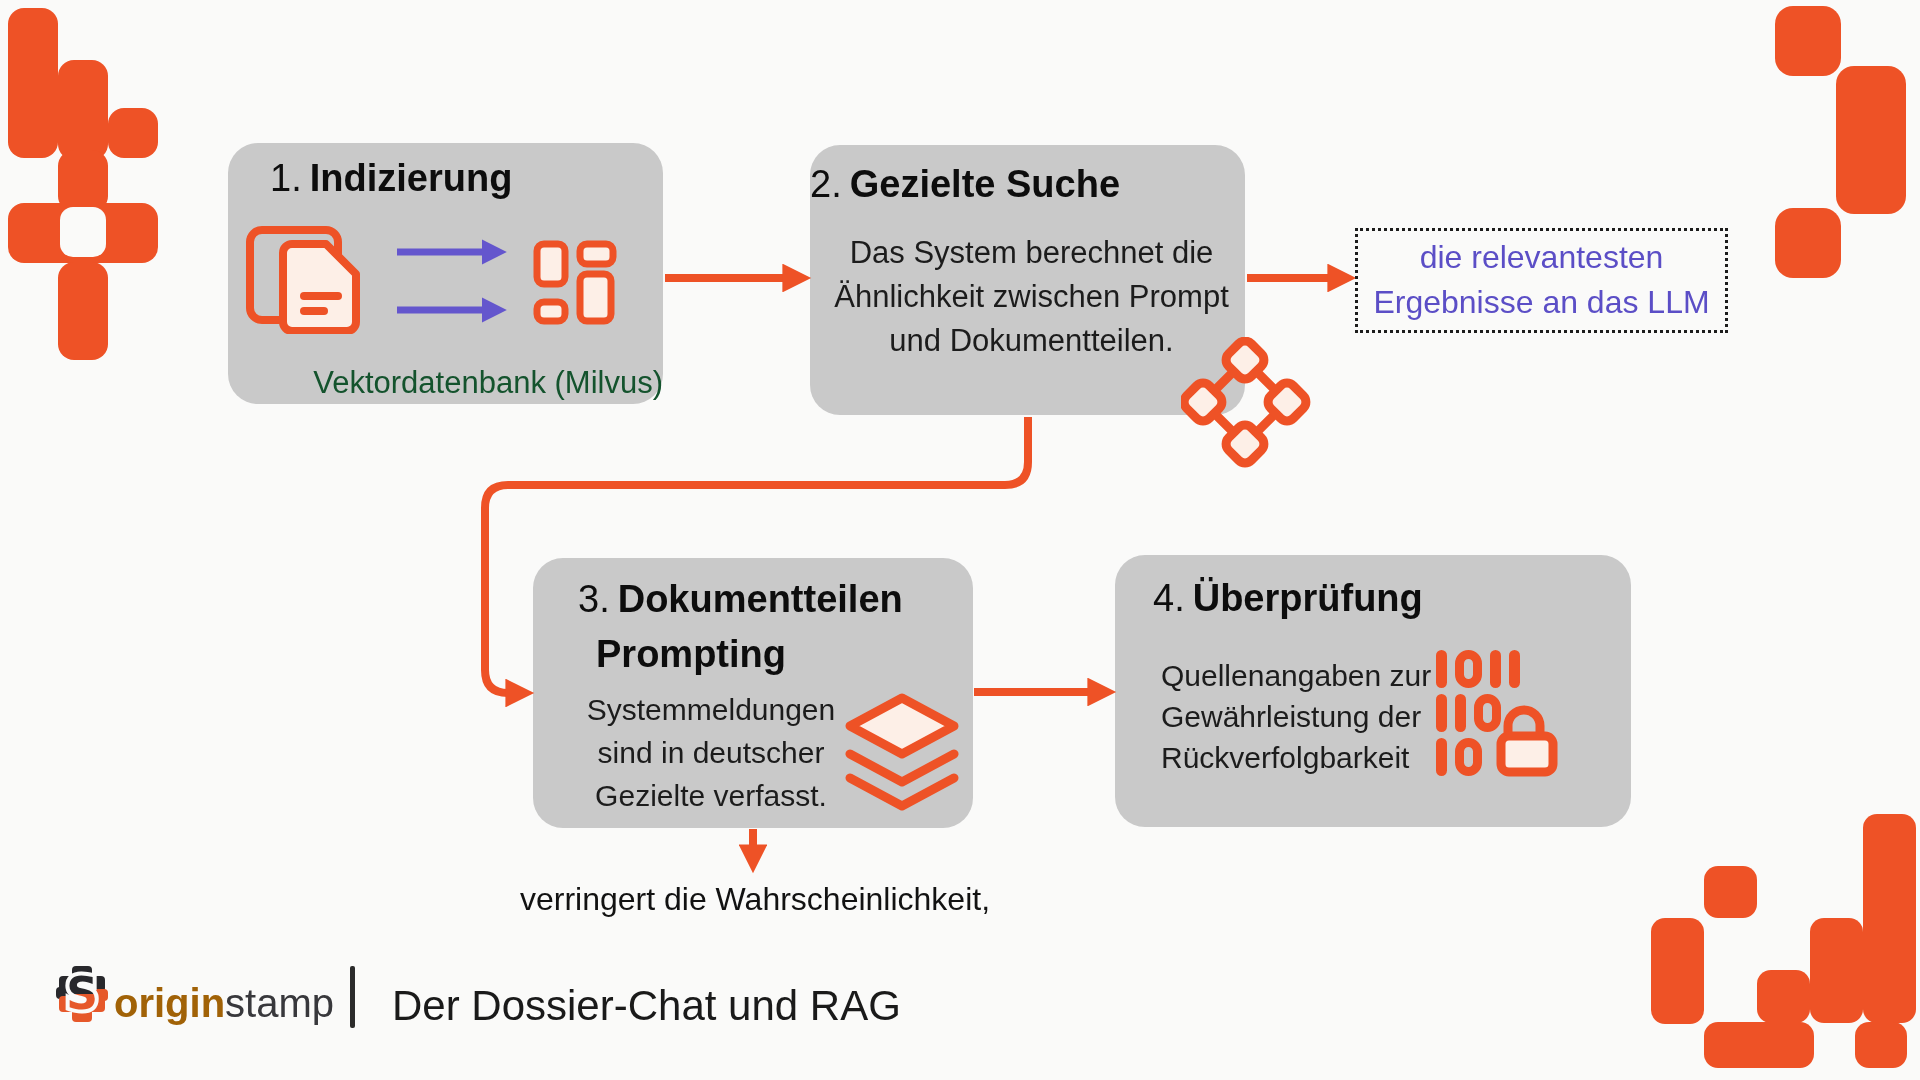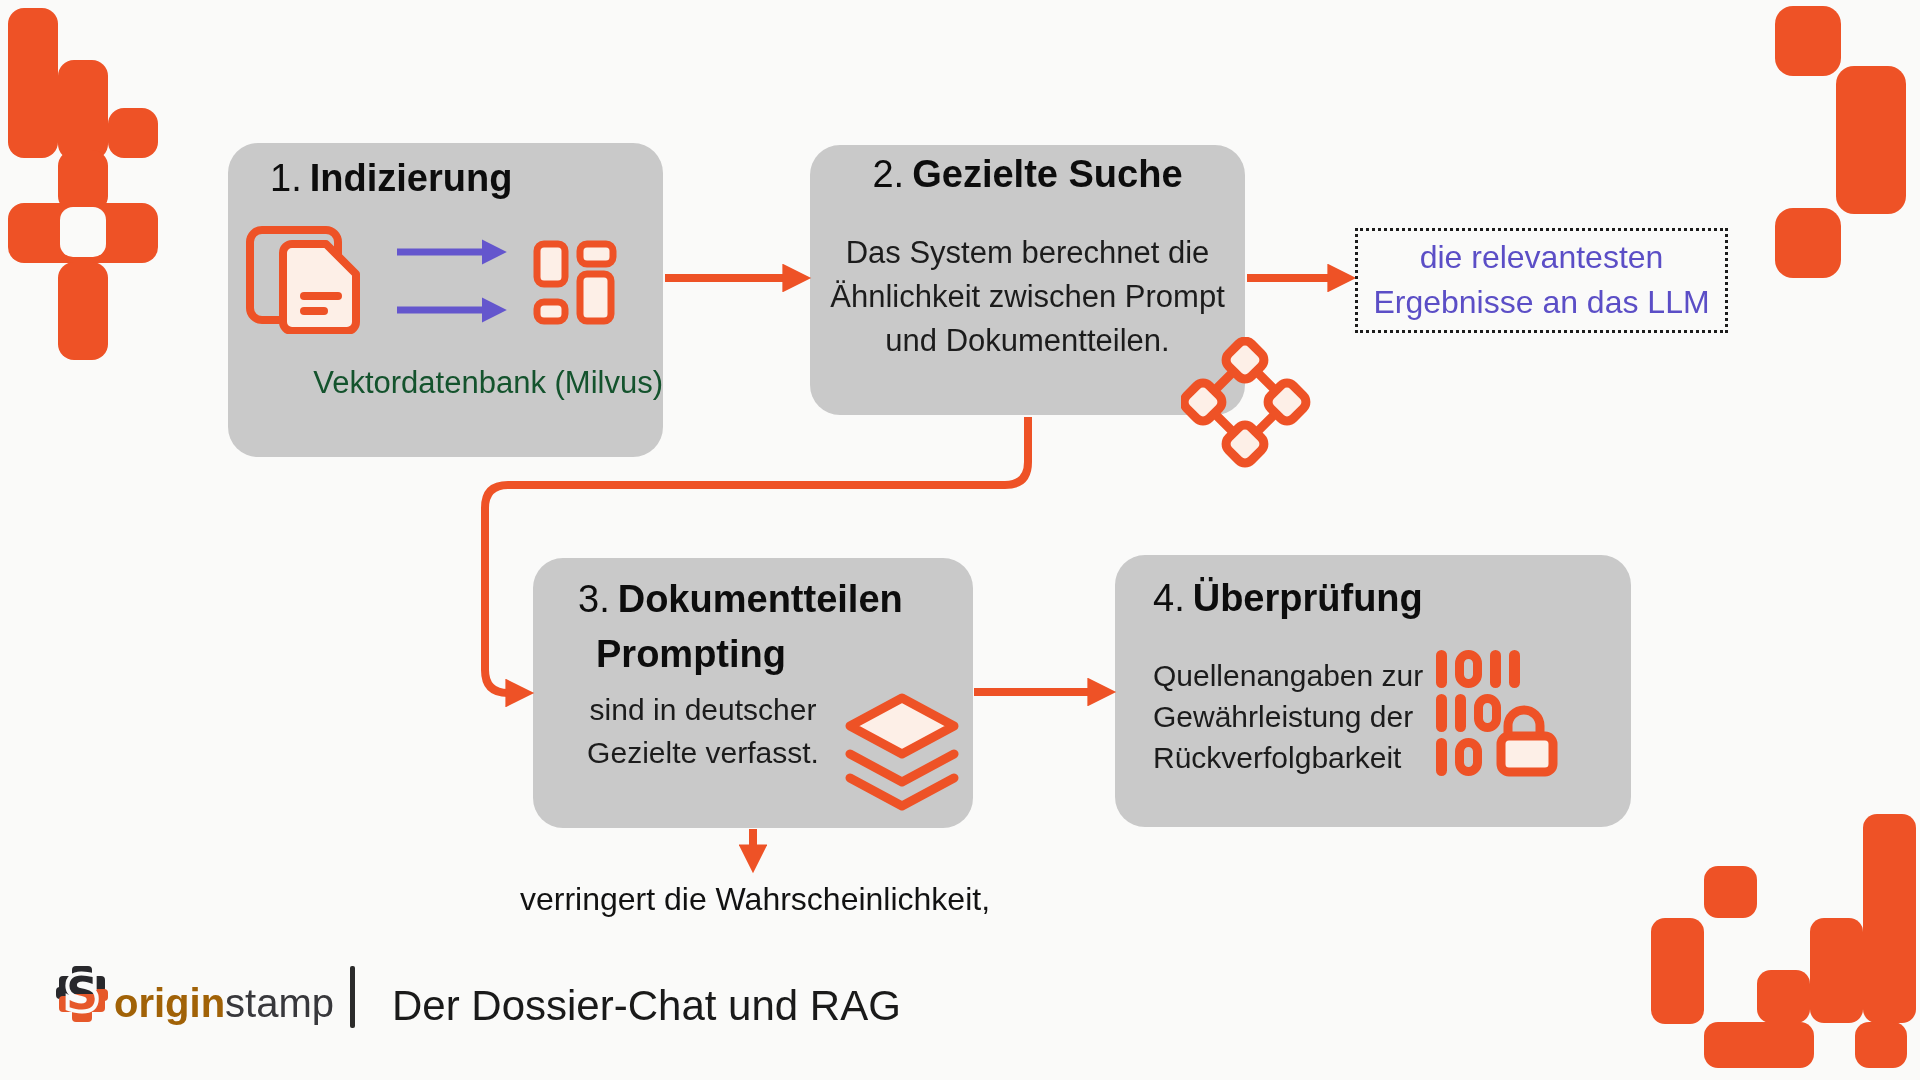--- a/index.html
+++ b/index.html
@@ -8,21 +8,21 @@
     --card:#c9c9c9; --bg:#fafaf9; --ink:#141414; --icon-fill:#fdefe7;
     --logo-orange:#e6582a; --logo-black:#28282c;
   }
   html,body{margin:0;padding:0;background:#e8e8e8;}
   #canvas{position:relative;width:1920px;height:1080px;background:var(--bg);
     overflow:hidden;font-family:"Liberation Sans","DejaVu Sans",sans-serif;color:var(--ink);}
   .card{position:absolute;background:var(--card);border-radius:30px;z-index:1;}
   .title{position:absolute;white-space:nowrap;font-size:38px;color:#0d0d0d;}
   .title .num{font-weight:400;margin-right:8px;}
   .title .ttl{font-weight:700;}
-  .body-txt{position:absolute;font-size:31px;line-height:44px;color:#1c1c1c;}
+  .body-txt{position:absolute;font-size:31px;line-height:44px;color:#1c1c1c;padding-left:8px;}
   .center{text-align:center;}
   .caption{position:absolute;left:0;right:0;text-align:right;font-size:31px;color:#14532d;}
   .dotted-box{position:absolute;left:1355px;top:228px;width:373px;height:105px;
     border:3px dotted #1c1c1c;box-sizing:border-box;z-index:2;}
   .dotted-box .line{position:absolute;left:0;right:0;text-align:center;
     font-size:32px;color:var(--purple-text);white-space:nowrap;}
   .note{position:absolute;left:440px;top:876px;width:630px;text-align:center;
     font-size:32px;line-height:47px;color:#121212;z-index:2;}
   .overlay{position:absolute;left:0;top:0;z-index:2;pointer-events:none;}
   .icon{position:absolute;z-index:3;}
@@ -91,21 +91,21 @@
       <path d="M1028,417 V462 Q1028,485 1005,485 H508 Q485,485 485,508 V670 Q485,693 508,693 H515" marker-end="url(#ah-o)"></path>
       <path d="M974,692 H1097" marker-end="url(#ah-o)"></path>
       <path d="M753,829 V854" marker-end="url(#ah-o)"></path>
     </g>
     <g fill="none" stroke="var(--purple,#6456cd)" stroke-width="7">
       <path d="M397,252 H490" marker-end="url(#ah-p)"></path>
       <path d="M397,310 H490" marker-end="url(#ah-p)"></path>
     </g>
   </svg>
 
-  <div class="card" style="left:228px;top:143px;width:435px;height:314px">
+  <div class="card" style="left:228px;top:143px;width:435px;height:261px">
     <div class="title" style="left:42px;top:14px">
       <span class="num">1.</span><span class="ttl">Indizierung</span>
     </div>
     <div class="caption" style="top:222px">Vektordatenbank (Milvus)</div>
   </div>
 
   <svg class="icon" style="left:240px;top:220px" width="132" height="114" viewBox="0 0 132 114">
     <rect x="10" y="10" width="88" height="90" rx="12" fill="none" stroke="var(--accent,#ee5226)" stroke-width="8"></rect>
     <path d="M52,24 h34 l30,30 v48 a9,9 0 0 1 -9,9 h-55 a9,9 0 0 1 -9,-9 v-69 a9,9 0 0 1 9,-9 z" fill="var(--icon-fill,#fdefe7)" stroke="var(--accent,#ee5226)" stroke-width="8" stroke-linejoin="round"></path>
     <rect x="60" y="72" width="42" height="8" rx="4" fill="var(--accent,#ee5226)"></rect>
@@ -115,21 +115,21 @@
   <svg class="icon" style="left:528px;top:236px" width="92" height="92" viewBox="0 0 92 92">
     <g fill="var(--icon-fill,#fdefe7)" stroke="var(--accent,#ee5226)" stroke-width="7">
       <rect x="9" y="8" width="28" height="40" rx="7"></rect>
       <rect x="52" y="8" width="33" height="20" rx="7"></rect>
       <rect x="9" y="66" width="28" height="19" rx="7"></rect>
       <rect x="52" y="38" width="31" height="47" rx="7"></rect>
     </g>
   </svg>
 
   <div class="card" style="left:810px;top:145px;width:435px;height:270px">
-    <div class="title" style="left:0;right:0;top:8px;text-align:center">
+    <div class="title" style="left:0;right:0;top:18px;text-align:left">
       <span class="num">2.</span><span class="ttl">Gezielte Suche</span>
     </div>
     <div class="body-txt center" style="left:0;right:0;top:86px">
       <div>Das System berechnet die</div>
       <div>Ähnlichkeit zwischen Prompt</div>
       <div>und Dokumentteilen.</div>
     </div>
   </div>
 
   <svg class="icon" style="left:1181px;top:337px" width="132" height="132" viewBox="0 0 132 132">
@@ -150,20 +150,21 @@
   </div>
 
   <div class="card" style="left:533px;top:558px;width:440px;height:270px">
     <div class="title" style="left:45px;top:20px">
       <span class="num">3.</span><span class="ttl">Dokumentteilen</span>
     </div>
     <div class="title" style="left:63px;top:75px">
       <span class="ttl">Prompting</span>
     </div>
     <div class="body-txt center" style="left:10px;width:320px;top:130px;font-size:30px;line-height:43px">
+      <div>Systemmeldungen</div>
       <div>sind in deutscher</div>
       <div>Gezielte verfasst.</div>
     </div>
   </div>
 
   <svg class="icon" style="left:841px;top:690px" width="122" height="122" viewBox="0 0 122 122">
     <path d="M61,8 L113,36 L61,64 L9,36 Z" fill="var(--icon-fill,#fdefe7)" stroke="var(--accent,#ee5226)" stroke-width="9" stroke-linejoin="round"></path>
     <path d="M9,64 L61,92 L113,64" fill="none" stroke="var(--accent,#ee5226)" stroke-width="9" stroke-linecap="round" stroke-linejoin="round"></path>
     <path d="M9,88 L61,116 L113,88" fill="none" stroke="var(--accent,#ee5226)" stroke-width="9" stroke-linecap="round" stroke-linejoin="round"></path>
   </svg>

